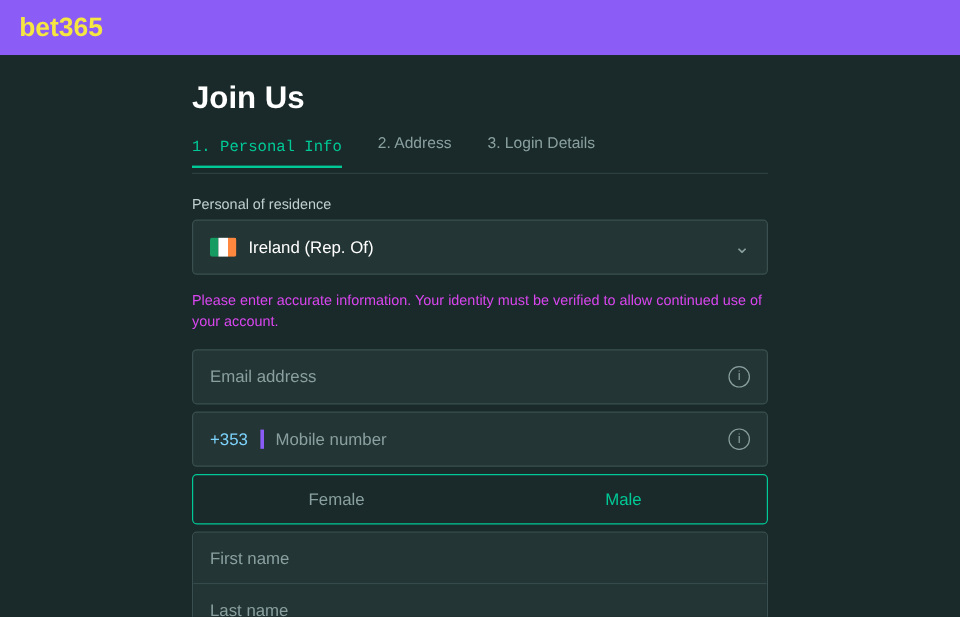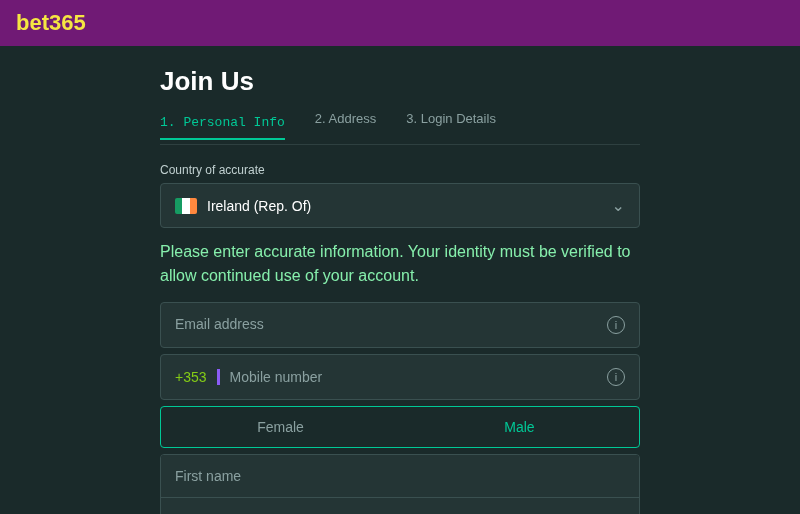--- a/index.html
+++ b/index.html
@@ -11,21 +11,21 @@
     body {
       width: 800px;
       height: 514px;
       background-color: #1a2a2a;
       font-family: Arial, sans-serif;
       overflow: hidden;
     }
 
     
     .header {
-      background-color: #701a75;
+      background-color: #8b5cf6;
       padding: 10px 16px;
       display: flex;
       align-items: center;
     }
 
     .logo {
       display: flex;
       align-items: center;
     }
 
@@ -140,22 +140,22 @@
       font-size: 14px;
     }
 
     .chevron-down {
       color: #8aa0a0;
       font-size: 16px;
     }
 
     
     .info-text {
-      color: #86efac;
-      font-size: 16px;
+      color: #d946ef;
+      font-size: 12px;
       margin-bottom: 14px;
       line-height: 1.5;
     }
 
     
     .input-field {
       background-color: #243535;
       border: 1px solid #3a5050;
       border-radius: 4px;
       padding: 13px 14px;
@@ -199,21 +199,21 @@
       border: 1px solid #3a5050;
       border-radius: 4px;
       padding: 13px 14px;
       display: flex;
       align-items: center;
       gap: 10px;
       margin-bottom: 6px;
     }
 
     .country-code {
-      color: #84cc16;
+      color: #7dd3fc;
       font-size: 14px;
       border-right: 3px solid #8b5cf6;
       padding-right: 10px;
       white-space: nowrap;
     }
 
     .mobile-field input {
       background: transparent;
       border: none;
       outline: none;
@@ -308,21 +308,21 @@
         <span>1. Personal Info</span>
       </div>
       <div class="step">
         <span>2. Address</span>
       </div>
       <div class="step">
         <span>3. Login Details</span>
       </div>
     </div>
 
-    <div class="field-label">Country of accurate</div>
+    <div class="field-label">Personal of residence</div>
     <div class="country-dropdown">
       <div class="country-left">
         <div class="ireland-flag">
           <div class="green-stripe"></div>
           <div class="white-stripe"></div>
           <div class="orange-stripe"></div>
         </div>
         <span class="country-name">Ireland (Rep. Of)</span>
       </div>
       <span class="chevron-down">⌄</span>

